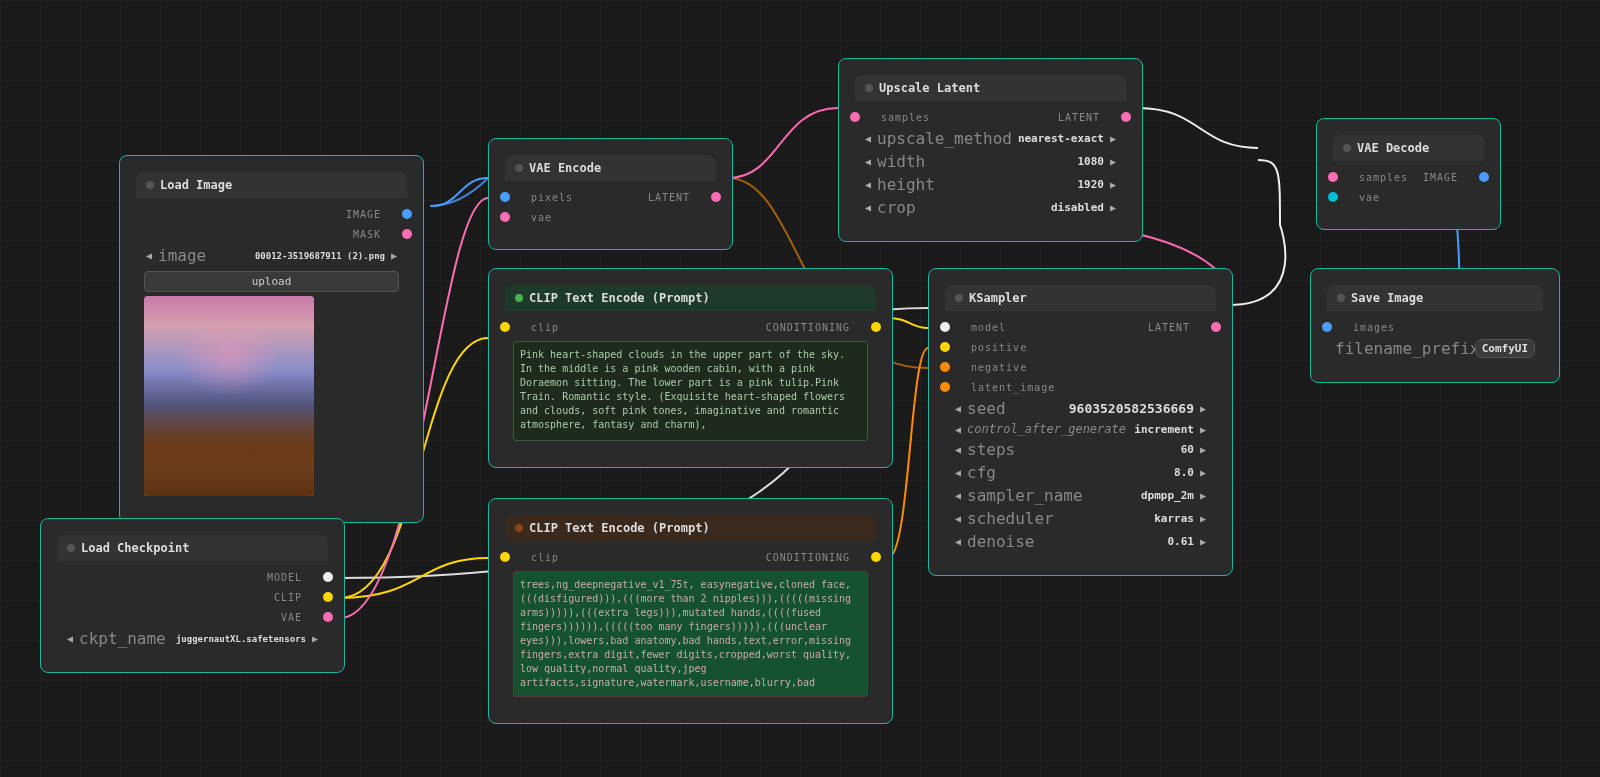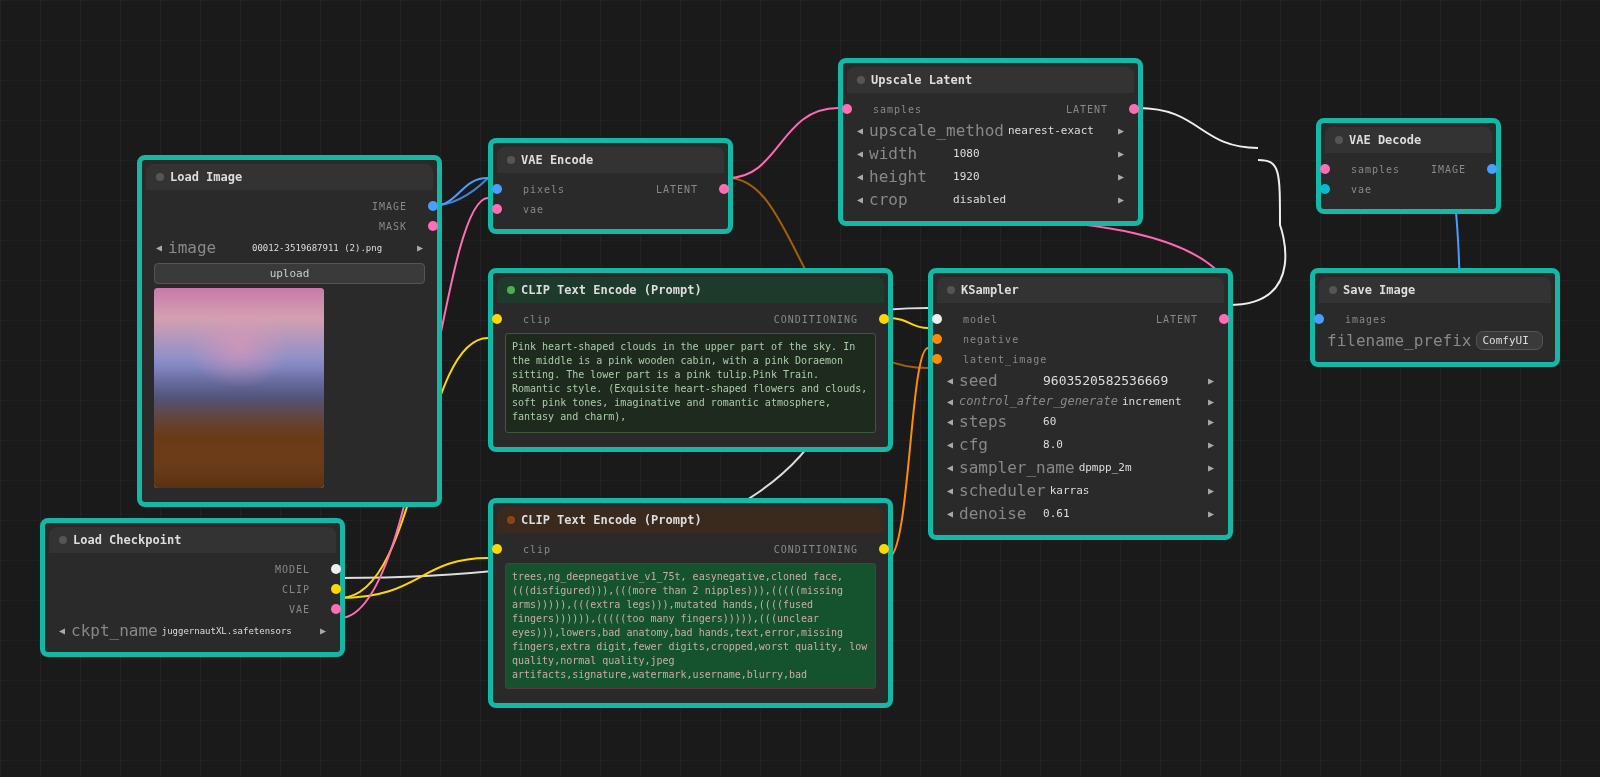--- a/index.html
+++ b/index.html
@@ -15,22 +15,22 @@
       font-family: monospace;
       font-size: 12px;
       color: #ccc;
       position: relative;
     }
 
     .node {
       position: absolute;
       background: #2a2a2a;
       border-radius: 8px;
-      border: 5px solid #14b8a6;
-      padding: 4px;
+      border: 1px solid #14b8a6;
+      padding: 16px;
       min-width: 160px;
     }
 
     .node-header {
       background: #333;
       border-radius: 8px 8px 0 0;
       padding: 6px 10px;
       display: flex;
       align-items: center;
       gap: 6px;
@@ -96,24 +96,24 @@
 
     .widget-arrow {
       color: #aaa;
       cursor: pointer;
       font-size: 10px;
       padding: 0 2px;
     }
 
     .widget-value {
       flex: 1;
-      text-align: left;
+      text-align: right;
       color: #ddd;
       font-size: 11px;
-      font-weight: normal;
+      font-weight: bold;
     }
 
     .widget-label {
       color: #888;
       font-size: 16px;
       min-width: 80px;
     }
 
     .upload-btn {
       background: #3a3a3a;
@@ -223,21 +223,21 @@
 
   <path d="M 888 558 C 910 558, 910 348, 928 348" stroke="#ff8c00" stroke-width="2" fill="none"></path>
 
   <path d="M 430 206 Q 460 206 488 178" stroke="#4a9eff" stroke-width="2" fill="none" opacity="0.8"></path>
 
   <path d="M 1438 148 C 1460 148, 1460 308, 1460 308 C 1460 308, 1390 308, 1310 308" stroke="#4a9eff" stroke-width="2" fill="none"></path>
 
   <path d="M 728 178 C 800 178, 800 368, 928 368" stroke="#ff8c00" stroke-width="2" fill="none" opacity="0.6"></path>
 </svg>
 
-<div class="node" style="left: 137px; top: 155px; width: 305px;">
+<div class="node" style="left: 119px; top: 155px; width: 305px;">
   <div class="node-header">
     <div class="dot"></div>
     <span>Load Image</span>
   </div>
   <div class="node-body">
     <div class="port-row">
       <div style="flex:1"></div>
       <span class="port-label right-label">IMAGE</span>
       <div class="port-dot right blue"></div>
     </div>
@@ -416,20 +416,24 @@
     <span>KSampler</span>
   </div>
   <div class="node-body">
     <div class="port-row">
       <div class="port-dot left white"></div>
       <span class="port-label left-label">model</span>
       <span class="port-label right-label">LATENT</span>
       <div class="port-dot right pink"></div>
     </div>
     <div class="port-row">
+      <div class="port-dot left yellow"></div>
+      <span class="port-label left-label">positive</span>
+    </div>
+    <div class="port-row">
       <div class="port-dot left orange"></div>
       <span class="port-label left-label">negative</span>
     </div>
     <div class="port-row">
       <div class="port-dot left orange"></div>
       <span class="port-label left-label">latent_image</span>
     </div>
     <div class="widget-row">
       <span class="widget-arrow">◀</span>
       <span class="widget-label">seed</span>

